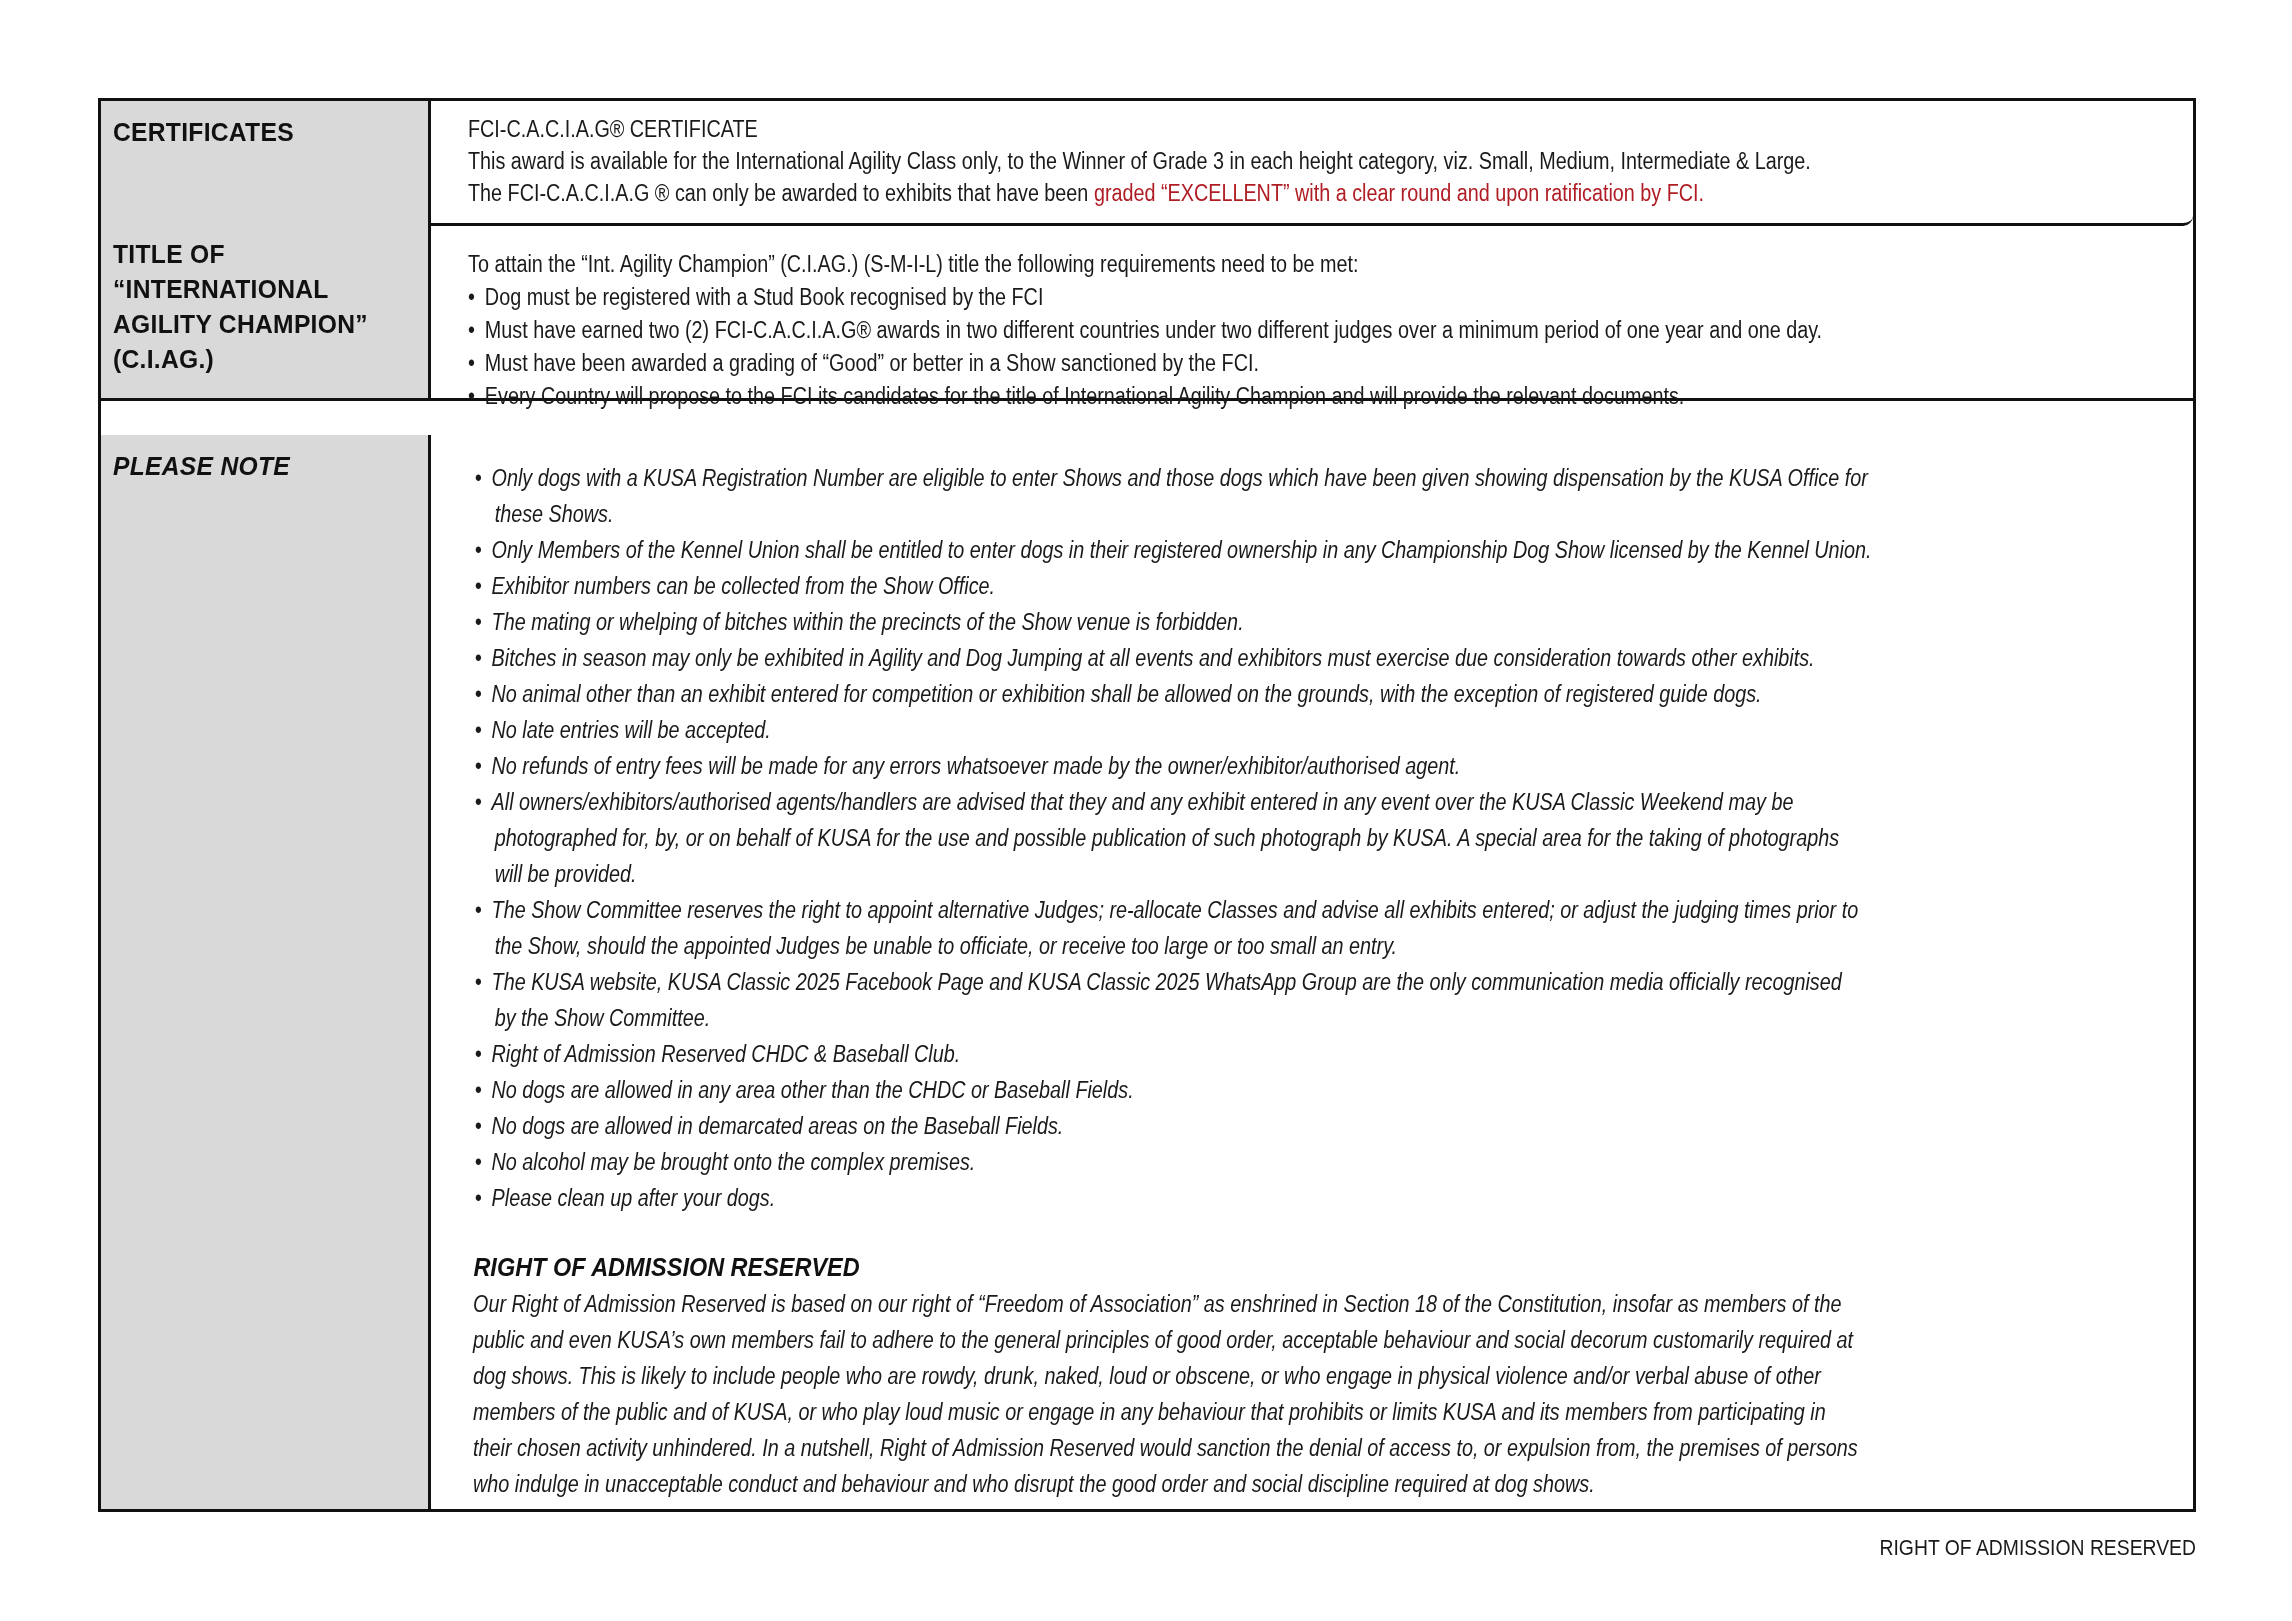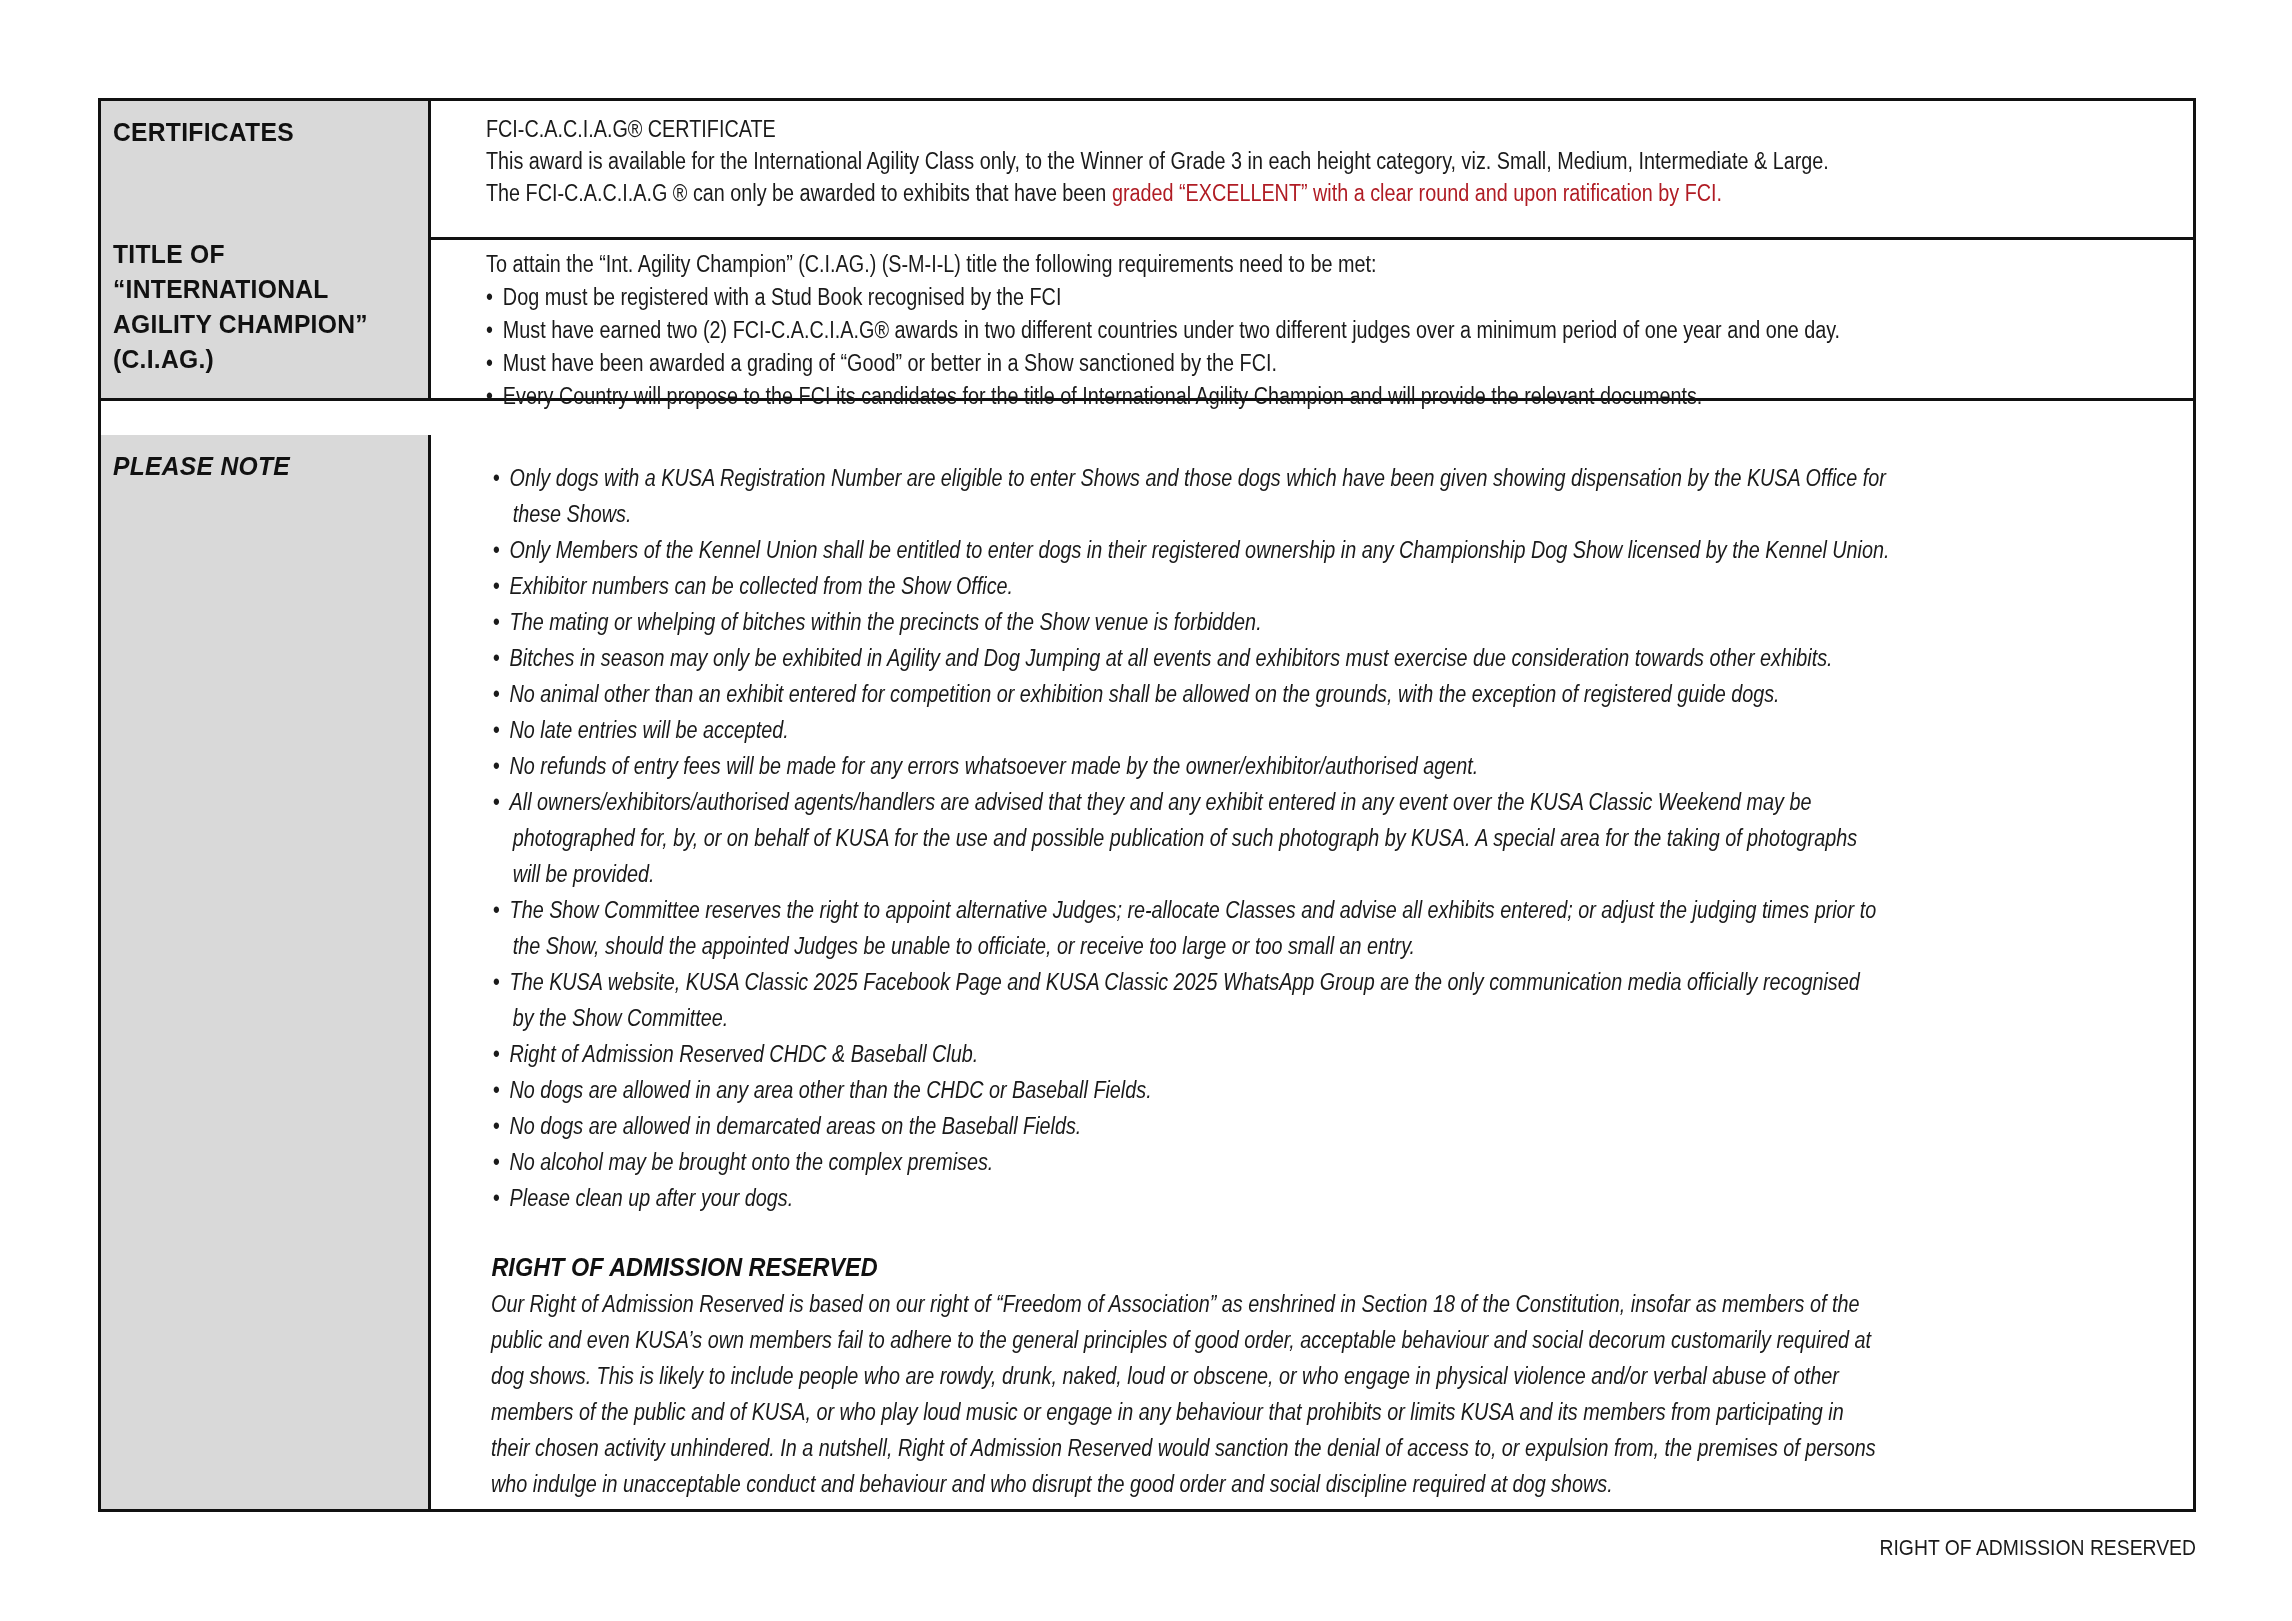--- a/index.html
+++ b/index.html
@@ -6,24 +6,24 @@
   body { width:2293px; height:1621px; position:relative; overflow:hidden;
          font-family:"Liberation Sans", sans-serif; color:#1a1a1a; }
   .tbl { position:absolute; left:98px; top:98px; width:2098px; height:1414px;
          border:3.9px solid #111; box-sizing:border-box; }
   .row { position:absolute; left:0; right:0; border-bottom:3.9px solid #111; box-sizing:border-box; }
   .row.last { border-bottom:none; }
   .lbl { position:absolute; left:0; top:0; bottom:0; width:330px; background:#d9d9d9;
          border-right:3.9px solid #111; box-sizing:border-box; padding:13.7px 9.8px 0 11.8px; }
   .lbl span { display:block; font-weight:bold; font-size:26.5px; line-height:35px; color:#111;
               letter-spacing:0.3px; transform:scaleX(0.93); transform-origin:left; white-space:nowrap; }
-  .cnt { position:absolute; left:330px; right:0; top:0; bottom:0; padding:0 6px 0 37px;margin-left:18px; }
+  .cnt { position:absolute; left:330px; right:0; top:0; bottom:0; padding:0 6px 0 37px; }
   .txt { font-size:23px; color:#1a1a1a; white-space:nowrap; transform:scaleX(0.86); transform-origin:left; }
   .red { color:#b01c24; }
-  .r1 { top:0; height:139px; }
+  .r1 { top:0; height:125px;border-radius:10px; }
   .r1 .cnt { padding-top:11.8px; }
   .r1 .txt { line-height:32px; }
   .r2 { top:122px; height:178px; }
   .r2 .cnt { padding-top:24.5px; }
   .r2 .txt { line-height:33px; }
   .r3 { top:334px; bottom:0;font-style:italic; }
   .r3 .cnt { padding-top:24.5px; }
   .r3 .txt { line-height:36px; }
   .b { display:block; position:relative; padding-left:19.6px; }
   .b::before { content:"\2022"; position:absolute; left:0; }

